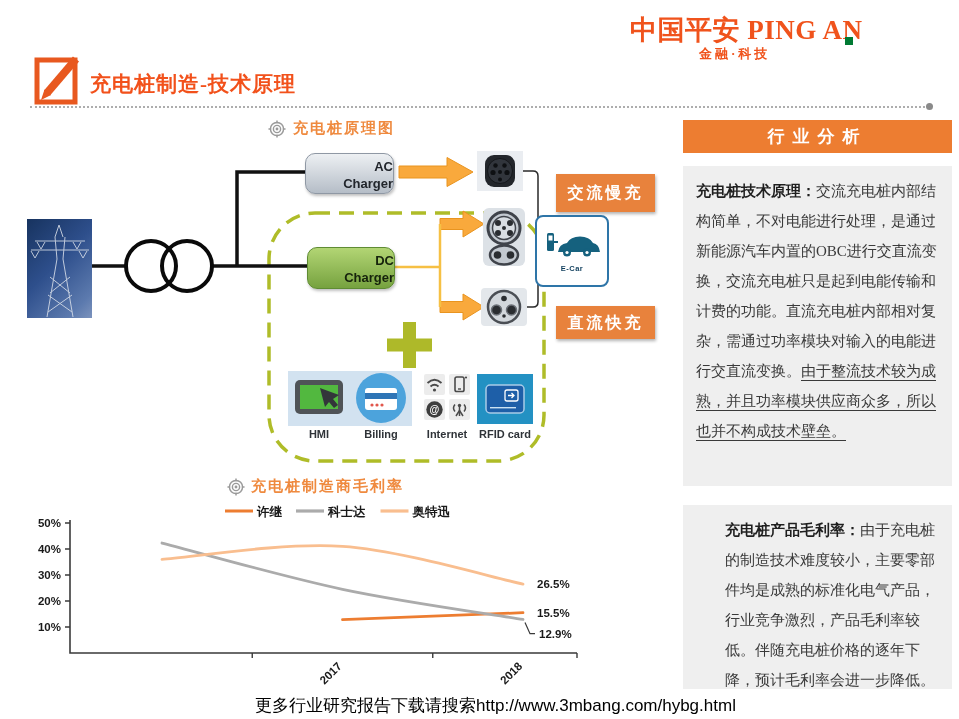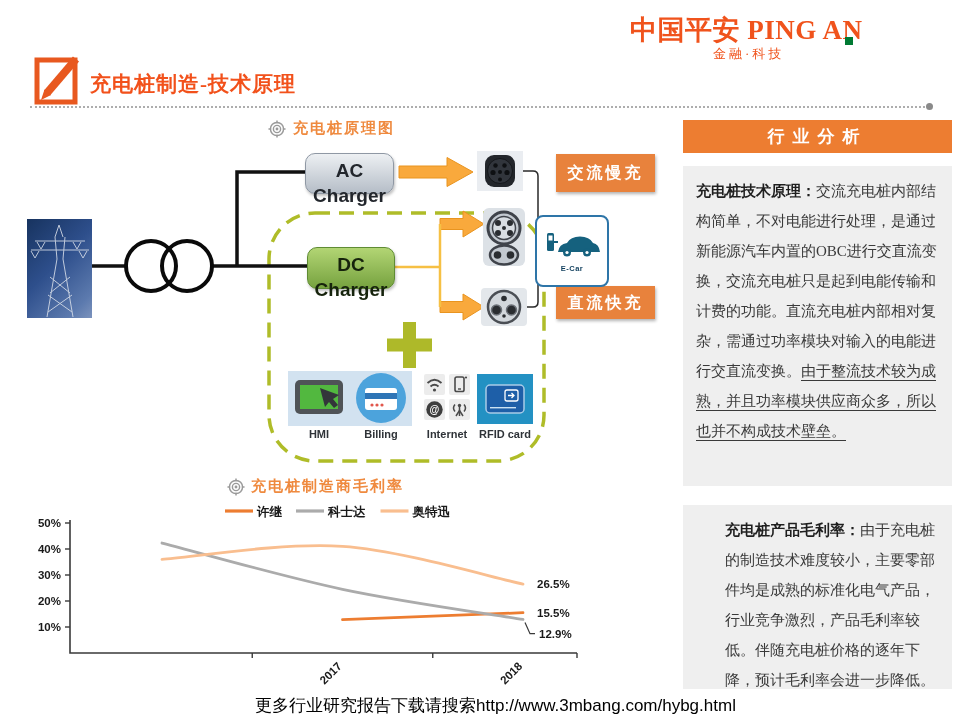--- a/index.html
+++ b/index.html
@@ -1,41 +1,41 @@
 <!DOCTYPE html>
 <html><head>
 <meta charset="utf-8">
 <style>
   html,body{margin:0;padding:0;background:#fff;}
   #page{position:relative;width:959px;height:719px;background:#fff;overflow:hidden;
-        font-family:"Liberation Sans","DejaVu Sans",sans-serif;}
+        font-family:"Liberation Sans","DejaVu Sans",sans-serif;border-radius:14px;}
   .abs{position:absolute;}
   .serif{font-family:"Liberation Serif","DejaVu Serif",serif;}
 
   
   .logo-main{left:630px;top:12px;font-size:27px;font-weight:800;color:#F0531C;letter-spacing:0.5px;white-space:nowrap;}
   .logo-dot{left:845px;top:37px;width:8px;height:8px;background:#007A33;}
-  .logo-tag{left:699px;top:45px;font-size:13px;font-weight:400;color:#F0531C;letter-spacing:3px;margin-left:14px;}
+  .logo-tag{left:699px;top:45px;font-size:13px;font-weight:700;color:#F0531C;letter-spacing:3px;}
 
   .page-title{left:90px;top:70px;font-size:21px;font-weight:700;color:#F2511B;letter-spacing:1px;}
   .dotline{left:30px;top:106px;width:895px;border-top:2px dotted #ADADAD;}
   .dotcap{left:926px;top:103px;width:7px;height:7px;border-radius:50%;background:#8A8A8A;}
 
   
   .sec-label{font-size:15px;font-weight:700;color:#EF8A3F;letter-spacing:2px;white-space:nowrap;text-align:center;}
 
   
-  .charger{border-radius:10px;text-align:center;font-weight:700;font-size:19px;line-height:1.3;
+  .charger{border-radius:10px;text-align:right;font-weight:700;font-size:13px;line-height:1.3;
            padding-top:5px;box-shadow:1px 2px 3px rgba(0,0,0,.25);}
   .ac-box{left:305px;top:153px;width:87px;height:34px;color:#22262C;border:1.5px solid #8F98A4;
           background:linear-gradient(#EDF0F3,#B5BDC7);}
   .dc-box{left:307px;top:247px;width:86px;height:35px;color:#16230C;border:1.5px solid #5F8C33;
           background:linear-gradient(#B2D574,#76A23F);}
   .orange-tag{background:#E8823C;color:#fff;text-align:center;font-size:16px;font-weight:700;
-              letter-spacing:3px;box-shadow:1px 2px 3px rgba(0,0,0,.3);}
+              letter-spacing:3px;box-shadow:1px 2px 3px rgba(0,0,0,.3);margin-top:20px;}
   .ac-slow{left:556px;top:154px;width:99px;height:38px;line-height:38px;}
   .dc-fast{left:556px;top:286px;width:99px;height:33px;line-height:33px;}
   .ecar-box{left:535px;top:215px;width:70px;height:68px;background:#fff;border:2px solid #2E75A8;
             border-radius:8px;text-align:center;}
   .ecar-label{font-size:7.5px;font-weight:700;color:#0E3D5C;letter-spacing:.5px;}
   .tower{left:27px;top:219px;width:65px;height:99px;background:linear-gradient(135deg,#17335F,#2E4F8C 45%,#5C7AAE 85%,#7C93BD);}
   .hmi-bill-bg{left:288px;top:371px;width:124px;height:55px;background:#D2E2F0;}
   .mod-label{top:428px;font-size:11px;font-weight:700;color:#2F3338;text-align:center;}
 
   

